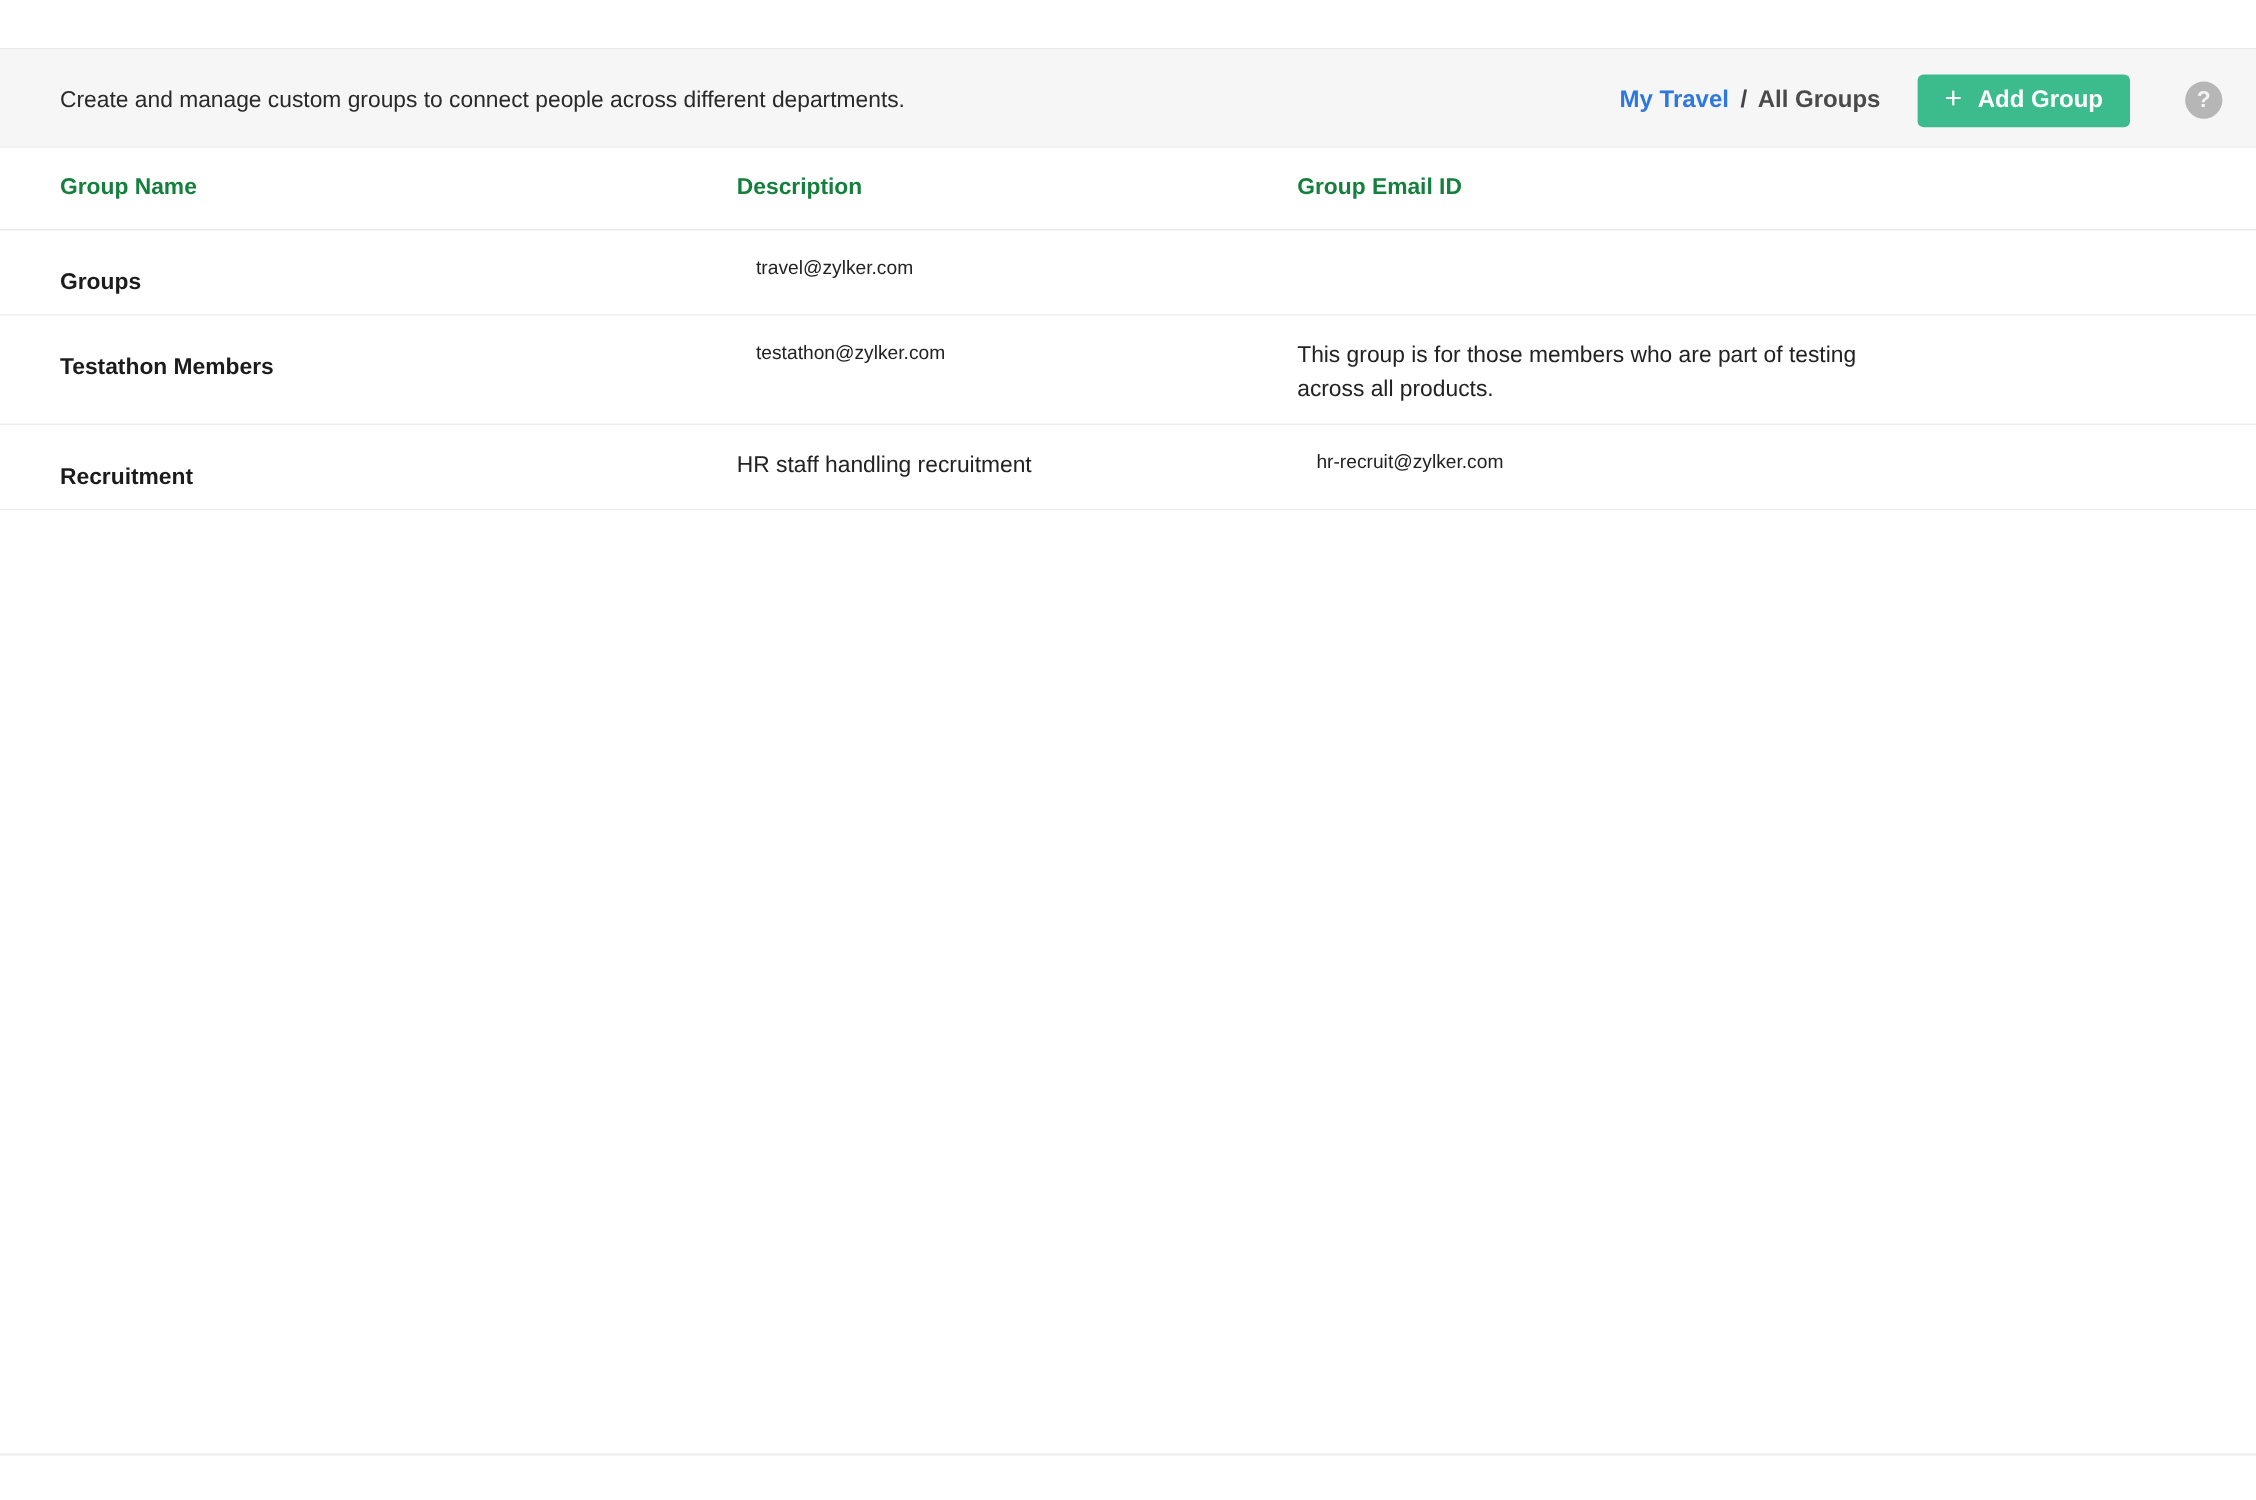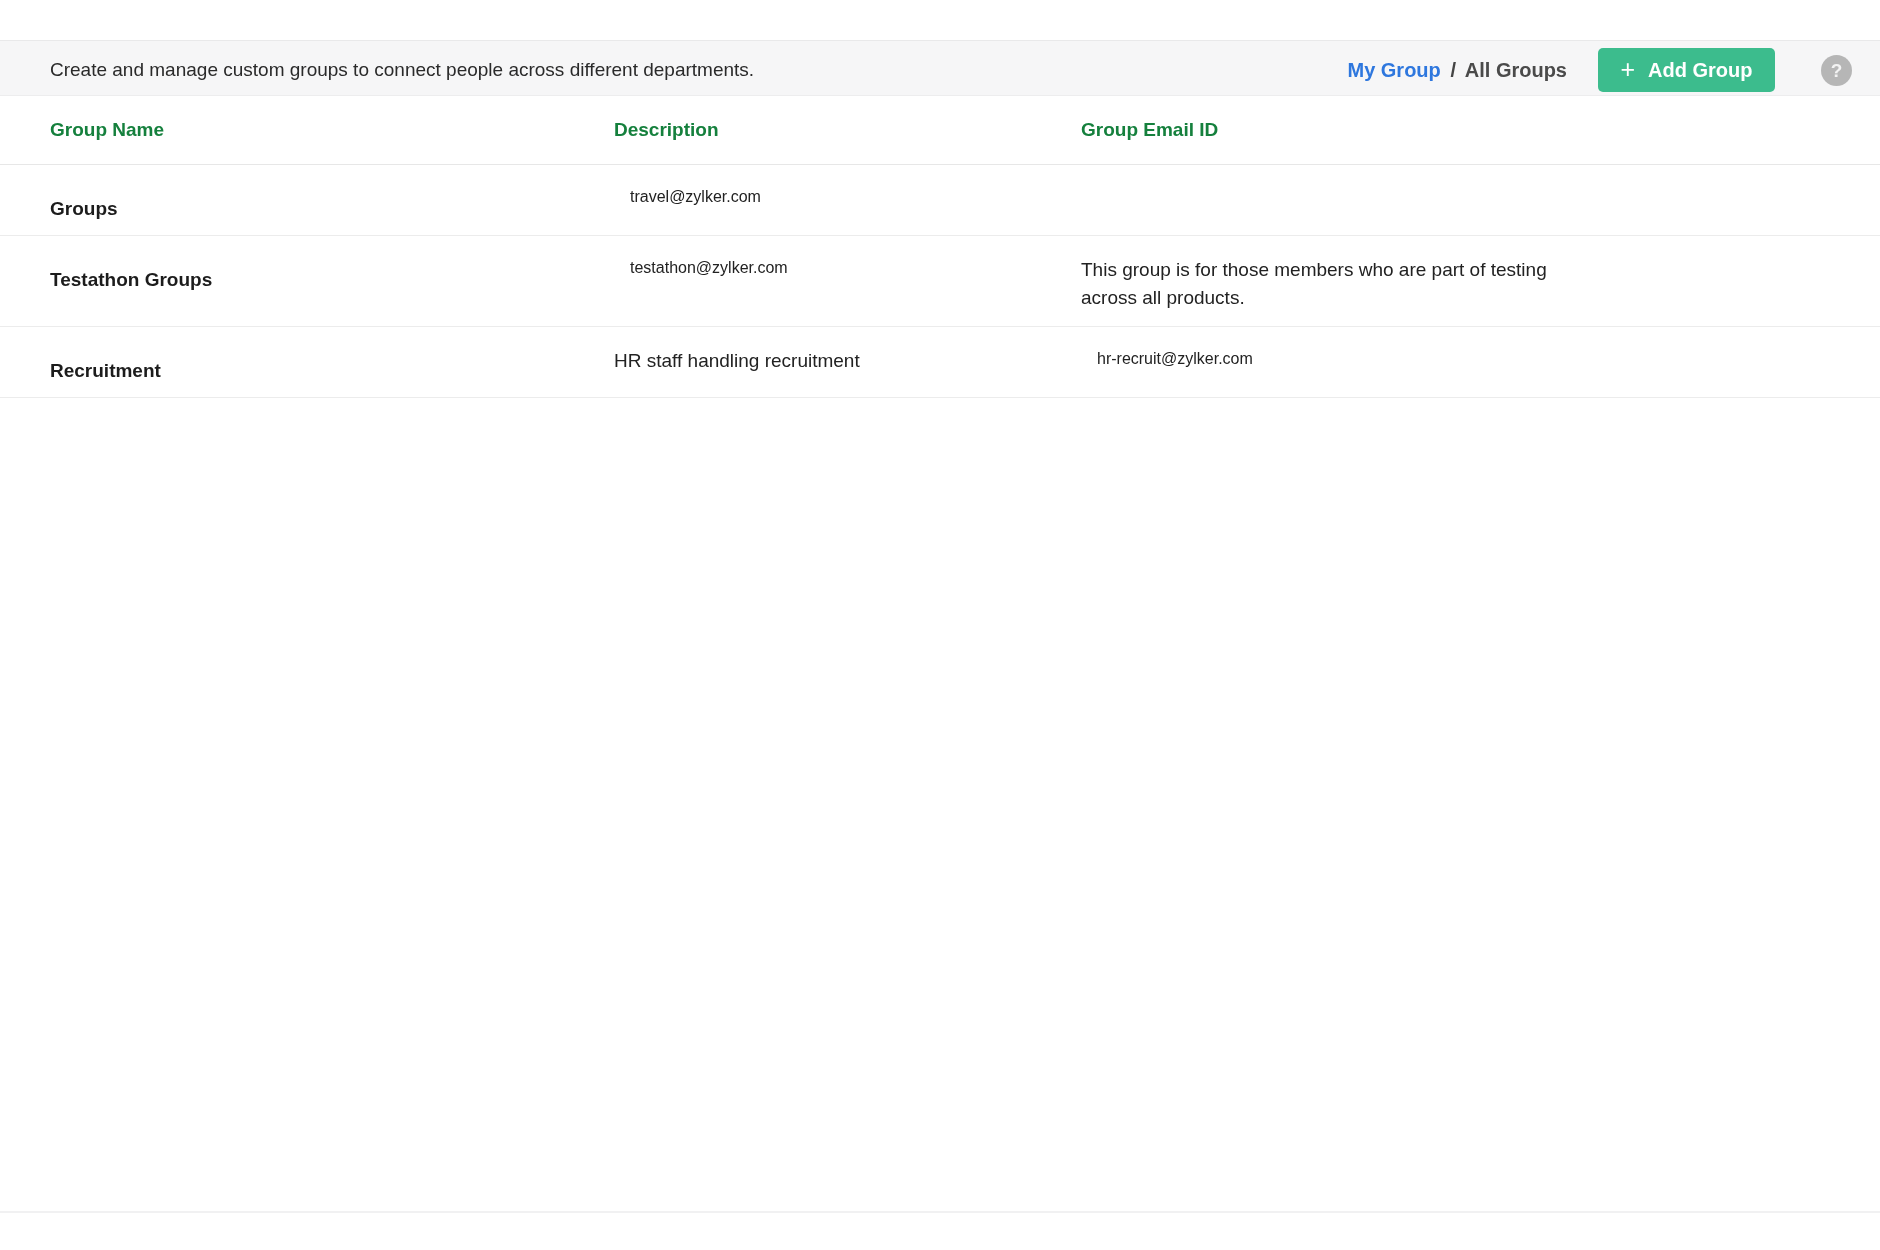--- a/index.html
+++ b/index.html
@@ -8,21 +8,21 @@
     background: #ffffff;
     font-family: "Liberation Sans", "DejaVu Sans", sans-serif;
     color: #212121;
     overflow: hidden;
     position: relative;
   }
 
   
   .top-strip { height: 40px; background: #ffffff; }
   .toolbar {
-    height: 56px;
+    height: 83px;
     background: var(--bar-bg, #f6f6f7);
     border-top: 1px solid #e9e9ea;
     border-bottom: 1px solid #ededee;
     display: flex;
     align-items: center;
     padding: 4px 28px 0 50px;
   }
   .toolbar-desc {
     font-size: 19px;
     color: #2a2a2a;
@@ -126,21 +126,21 @@
 </style>
 </head>
 <body>
 
 <div class="top-strip"></div>
 
 <header class="toolbar">
   <div class="toolbar-desc">Create and manage custom groups to connect people across different departments.</div>
 
   <nav class="group-nav">
-    <span class="link-active">My Group</span>
+    <span class="link-active">My Travel</span>
     <span class="sep">/</span>
     <span class="link-current">All Groups</span>
   </nav>
 
   <button class="add-group-btn">
     <span class="plus">+</span>
     <span>Add Group</span>
   </button>
 
   <button class="help-btn">?</button>
@@ -153,21 +153,21 @@
     <div class="th">Group Email ID</div>
   </div>
   <div id="table-body">
   <div class="trow">
     <div class="cell name">Groups</div>
     <div class="cell email">travel@zylker.com</div>
     <div class="cell desc"></div>
   </div>
 
   <div class="trow">
-    <div class="cell name">Testathon Groups</div>
+    <div class="cell name">Testathon Members</div>
     <div class="cell email">testathon@zylker.com</div>
     <div class="cell desc">This group is for those members who are part of testing across all products.</div>
   </div>
 
 
   <div class="trow">
     <div class="cell name">Recruitment</div>
     <div class="cell desc">HR staff handling recruitment</div>
     <div class="cell email">hr-recruit@zylker.com</div>
   </div>

